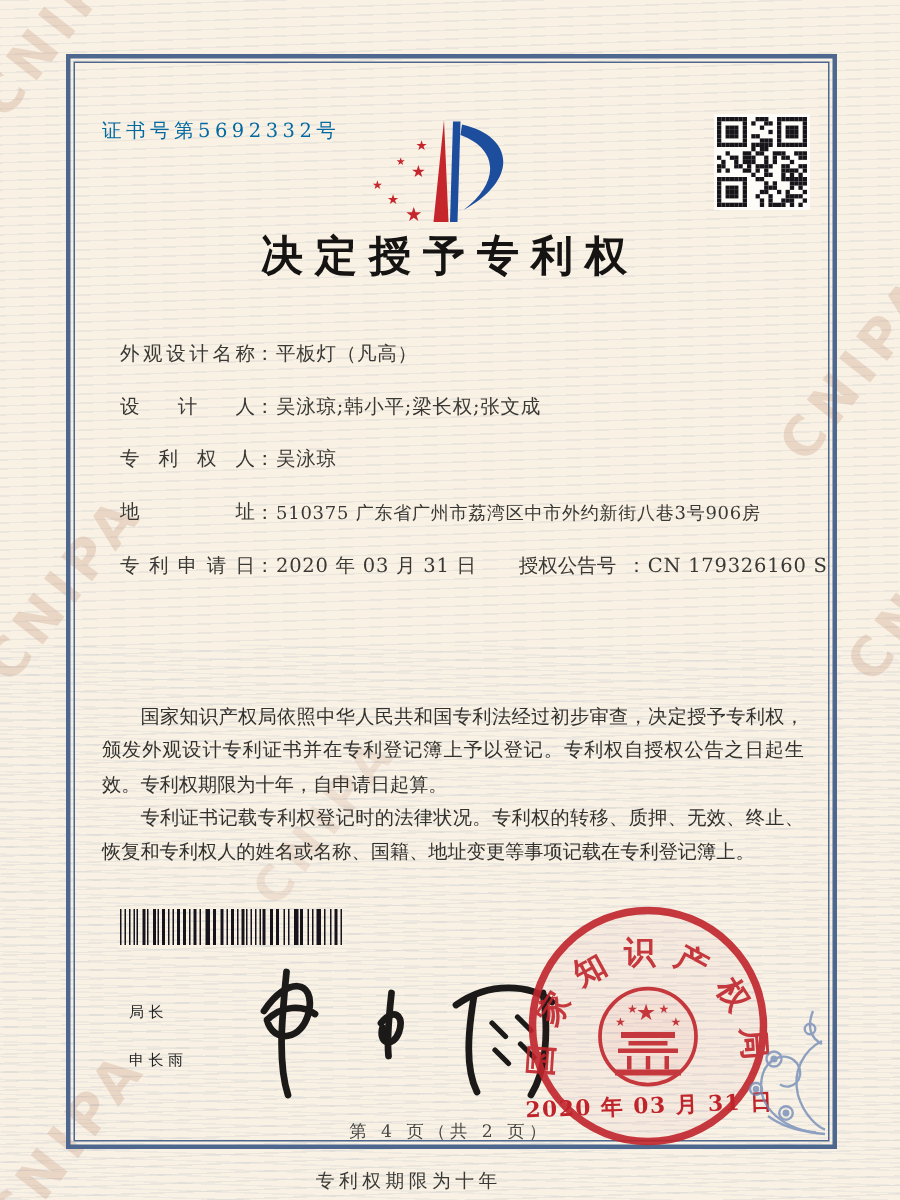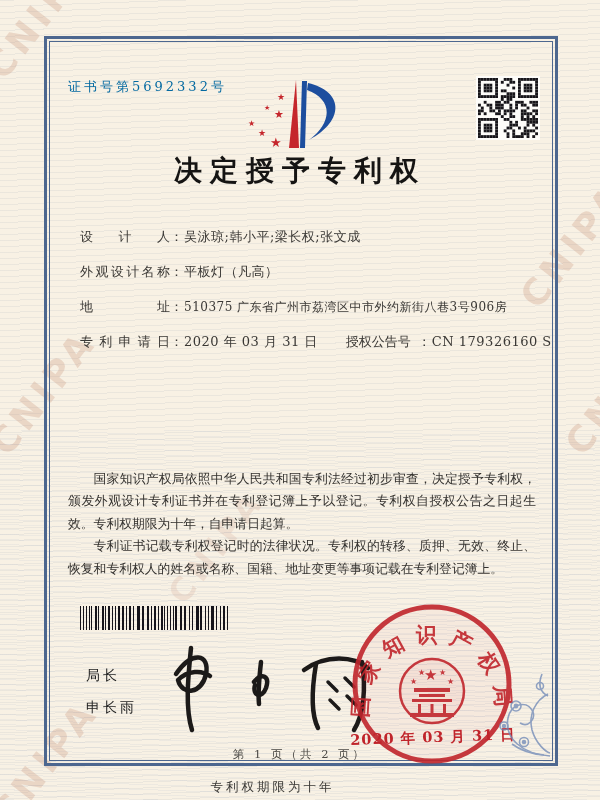--- a/index.html
+++ b/index.html
@@ -62,21 +62,21 @@
   }
   .body-text p{margin:0;text-indent:2em;}
   .barcode{
     position:absolute;left:80px;top:606px;height:24px;width:240px;
     display:flex;align-items:stretch;
   }
   .barcode .bar{background:#16141a;}
   .signer{
     position:absolute;left:86px;top:660px;
     font-family:Liberation Serif, serif;
-    font-size:14px;letter-spacing:3px;color:#222;line-height:32px;
+    font-size:10px;letter-spacing:3px;color:#222;line-height:32px;
   }
   .signature{position:absolute;left:158px;top:636px;width:240px;height:100px;}
   .seal{position:absolute;left:346px;top:596px;width:172px;height:172px;opacity:.9;}
   .seal-date{
     position:absolute;left:348px;top:728px;width:170px;text-align:center;
     color:#c0242b;font-size:14.5px;font-weight:700;letter-spacing:1px;
     transform:rotate(-2deg);
   }
   .page-footer{
     position:absolute;left:0;top:747px;width:100%;text-align:center;
@@ -345,24 +345,27 @@
     <rect x="14" y="20" width="1" height="1" fill="#17151a"></rect>
     <rect x="15" y="20" width="1" height="1" fill="#17151a"></rect>
     <rect x="17" y="20" width="1" height="1" fill="#17151a"></rect>
     <rect x="19" y="20" width="1" height="1" fill="#17151a"></rect>
   </svg>
 
 <div class="title">决定授予专利权</div>
 
 <div class="fields">
   <div class="frow">
+    <span class="flabel">外观设计名称</span><span class="fcolon">：</span><span class="fvalue">平板灯（凡高）</span>
+  </div>
+  <div class="frow">
     <span class="flabel">设　计　人</span><span class="fcolon">：</span><span class="fvalue">吴泳琼;韩小平;梁长权;张文成</span>
   </div>
   <div class="frow">
-    <span class="flabel">外观设计名称</span><span class="fcolon">：</span><span class="fvalue">平板灯（凡高）</span>
+    <span class="flabel">专 利 权 人</span><span class="fcolon">：</span><span class="fvalue">吴泳琼</span>
   </div>
   <div class="frow">
     <span class="flabel">地　　址</span><span class="fcolon">：</span><span class="fvalue small">510375 广东省广州市荔湾区中市外约新街八巷3号906房</span>
   </div>
   <div class="frow double">
     <span class="pair1"><span class="flabel">专利申请日</span><span class="fcolon">：</span><span class="fvalue">2020 年 03 月 31 日</span></span><span class="pair2"><span class="flabel2">授权公告号</span><span class="fcolon">：</span><span class="fvalue">CN 179326160 S</span></span>
   </div>
 </div>
 
 <div class="body-text">
@@ -463,14 +466,14 @@
   <circle cx="64" cy="72" r="5"></circle>
   <circle cx="52" cy="92" r="4"></circle>
   <circle cx="72" cy="108" r="4.5"></circle>
   <circle cx="88" cy="52" r="3.5"></circle>
   <path d="M90,40 C86,50 88,58 96,62 M60,110 C68,116 80,120 92,121"></path>
   <circle cx="64" cy="72" r="1.6" fill="#6d87b6"></circle>
   <circle cx="52" cy="92" r="1.4" fill="#6d87b6"></circle>
   <circle cx="72" cy="108" r="1.5" fill="#6d87b6"></circle>
 </svg>
 
-<div class="page-footer">第 1 页（共 2 页）</div>
+<div class="page-footer">第 4 页（共 2 页）</div>
 <div class="cont-note">专利权期限为十年</div>
 
 </body></html>

